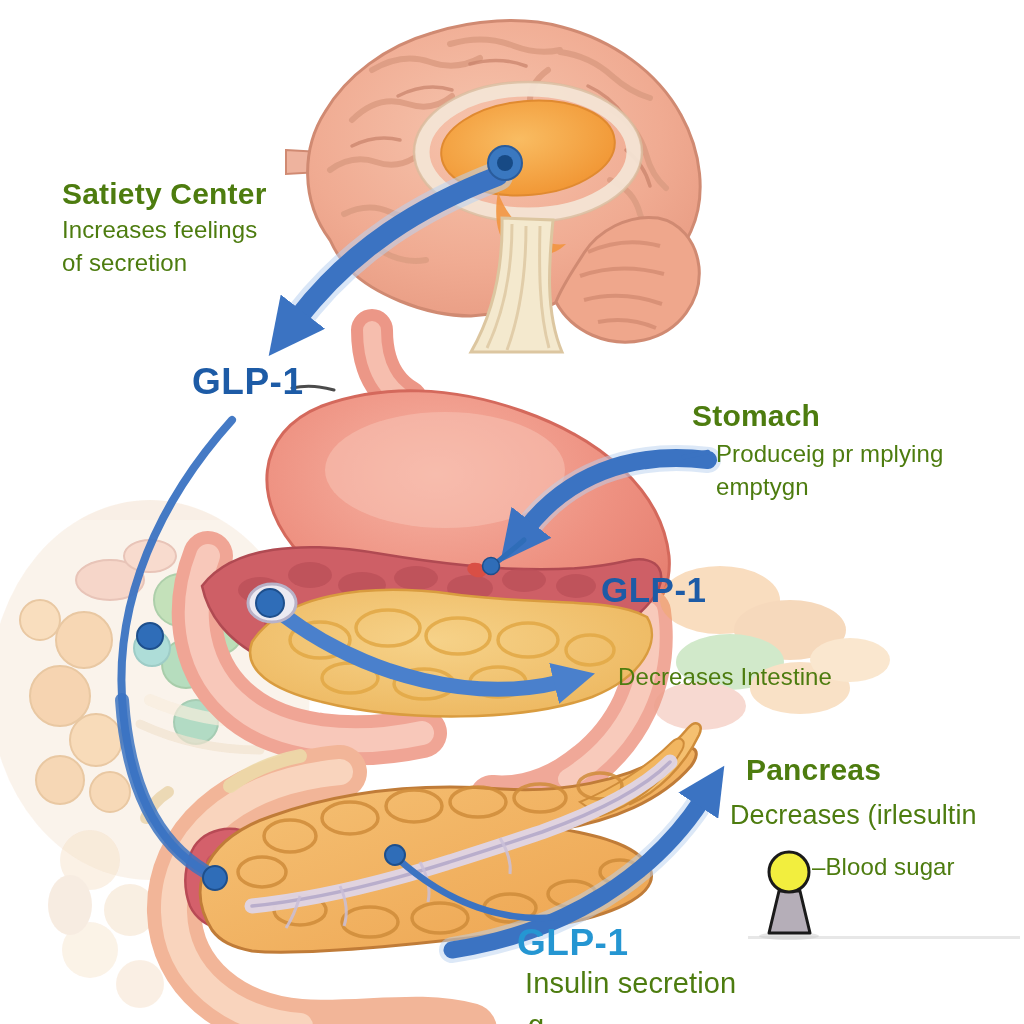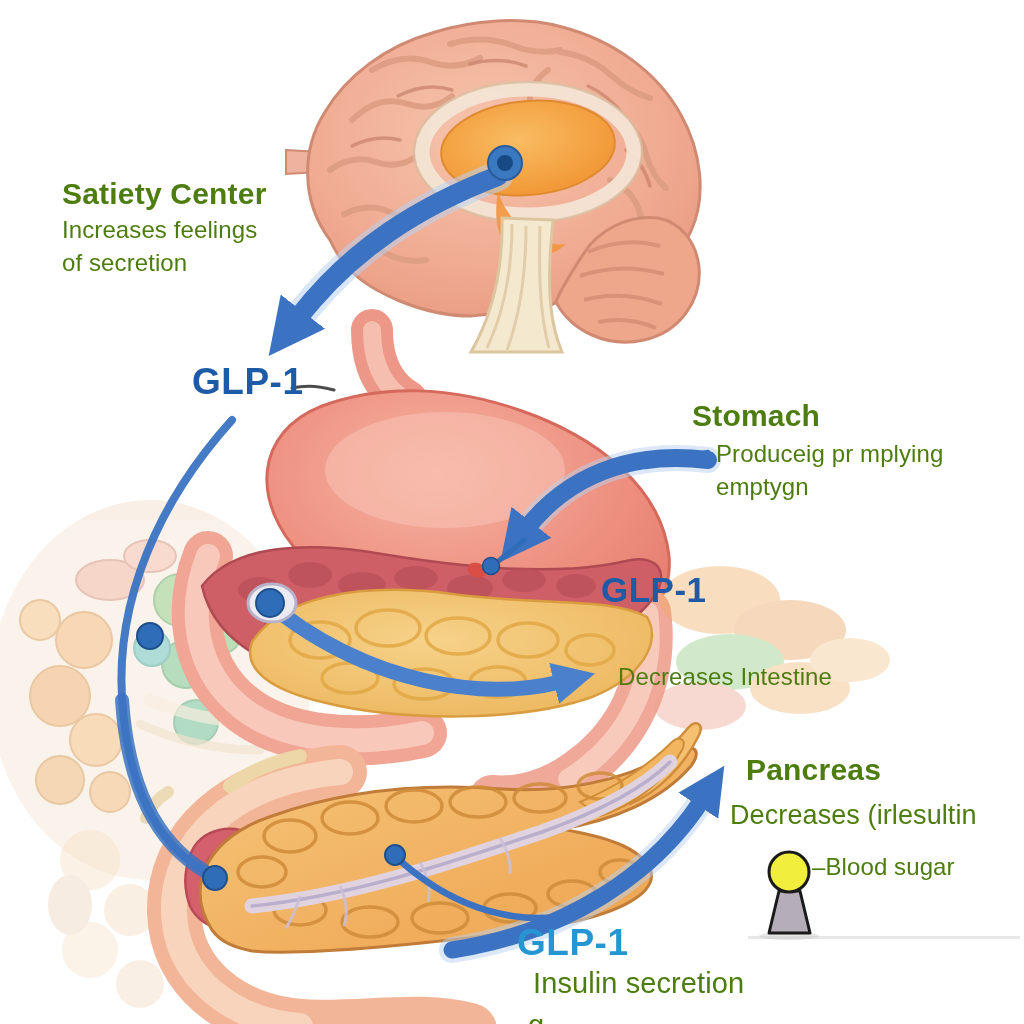--- a/index.html
+++ b/index.html
@@ -290,15 +290,15 @@
 
   <div class="txt glp" style="left:601px;top:569px;color:#1d5ba6;font-size:35px;">GLP-1</div>
   <div class="txt b" style="left:618px;top:663px;">Decreases Intestine</div>
 
   <div class="txt h" style="left:746px;top:752px;">Pancreas</div>
   <div class="txt b" style="left:730px;top:800px;font-size:27px;">Decreases (irlesultin</div>
 
   <div class="txt b" style="left:812px;top:853px;">–Blood sugar</div>
 
   <div class="txt glp" style="left:517px;top:921px;color:#2596d2;">GLP-1</div>
-  <div class="txt b" style="left:525px;top:966px;font-size:29px;margin-left:8px;">Insulin secretion</div>
+  <div class="txt b" style="left:525px;top:966px;font-size:29px;">Insulin secretion</div>
   <div class="txt b" style="left:528px;top:1008px;font-size:29px;">g</div>
 </div>
 
 </body></html>

